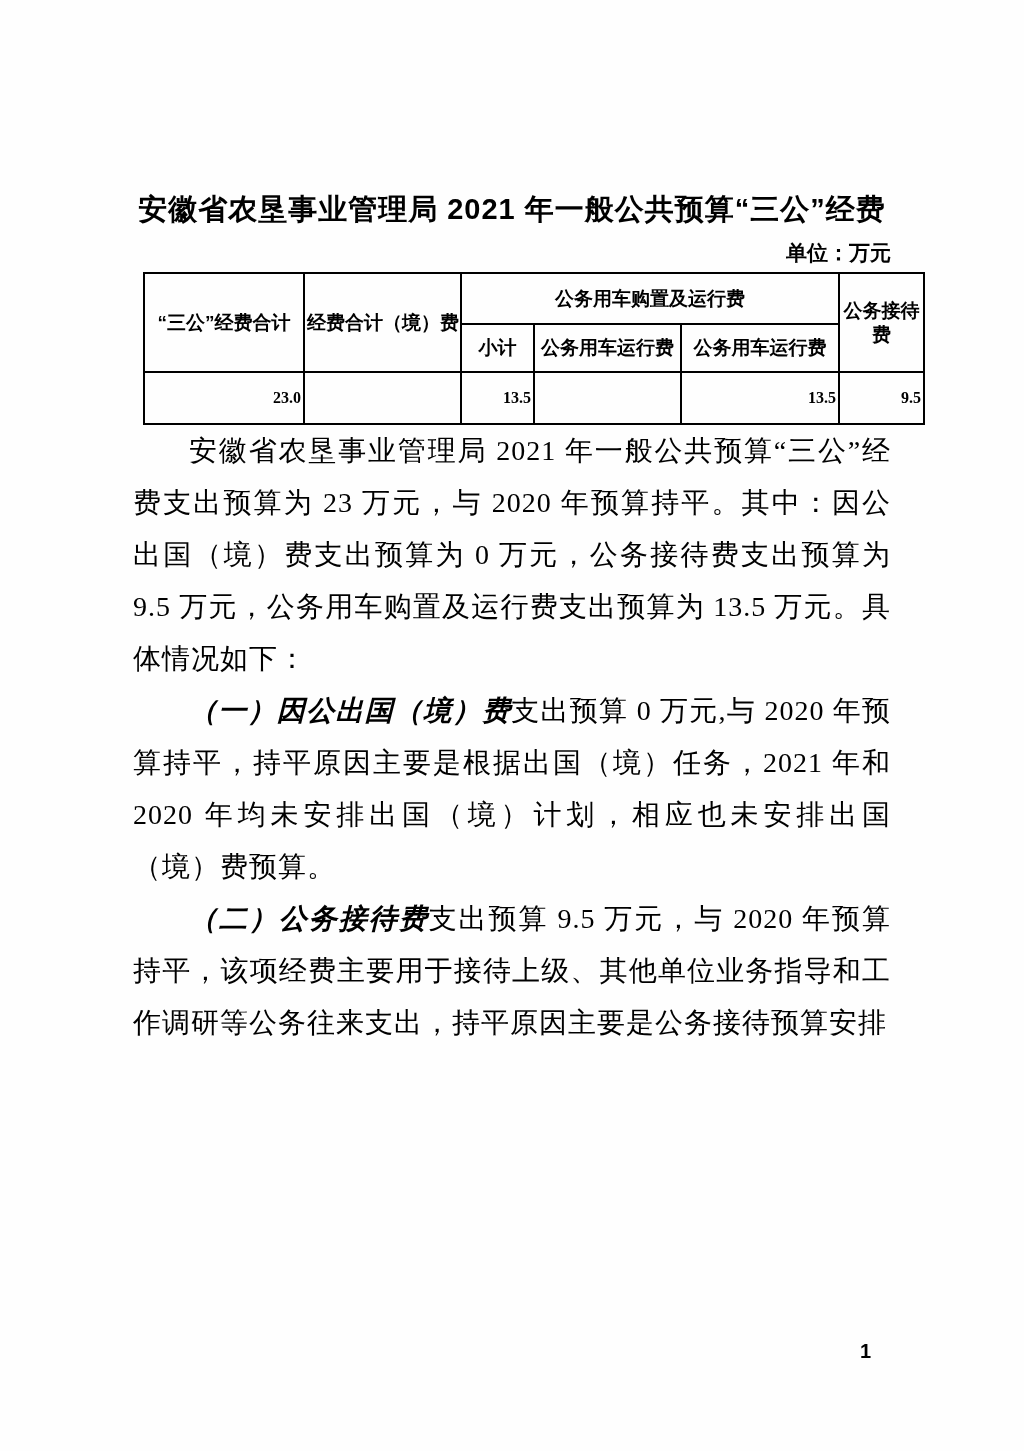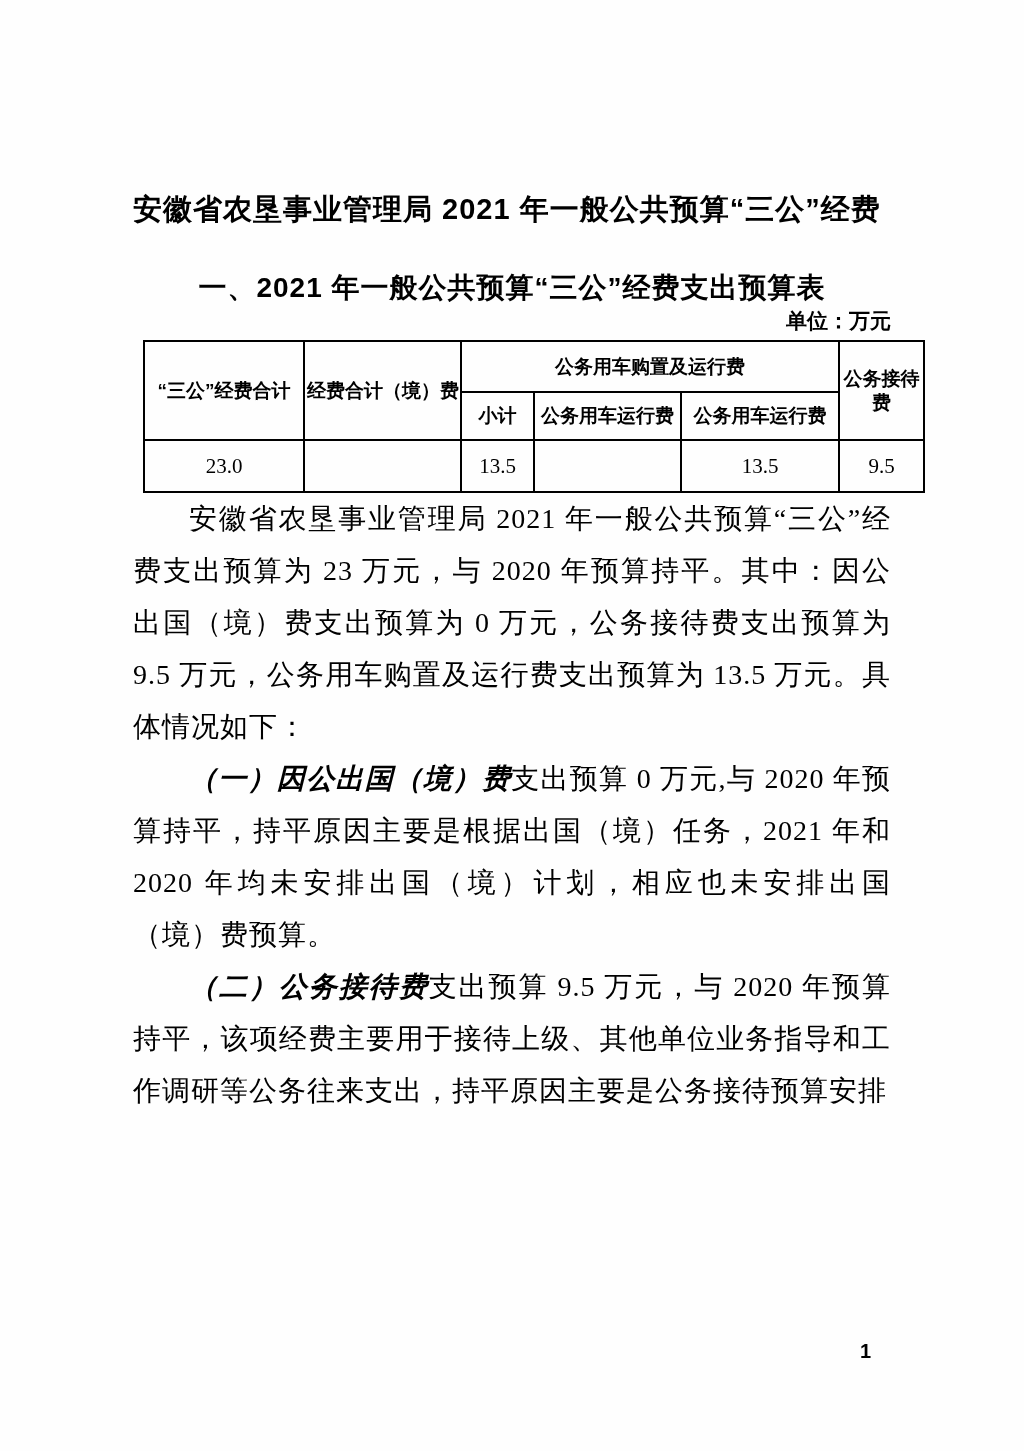--- a/index.html
+++ b/index.html
@@ -15,20 +15,21 @@
     position: absolute; inset: 0;
     background: #fefefe;
   }
   .content {
     position: absolute;
     left: 133px; top: 0;
     width: 758px;
   }
   .doc-title {
     margin: 178px 0 0 0;
+    text-align: center;
     font-family: "Liberation Sans", sans-serif;
     font-weight: bold;
     font-size: 29px;
     line-height: 62px;
     letter-spacing: 1px;
   }
   .doc-title .title-line { display: block; }
   .sec1-heading {
     margin: 28px 0 0 0;
     text-align: center;
@@ -59,23 +60,24 @@
     overflow: hidden;
   }
   table.budget th {
     font-family: "Liberation Sans", sans-serif;
     font-weight: bold;
     font-size: 19px;
     line-height: 24px;
   }
   table.budget th.nowrap { white-space: nowrap; margin-top: 47px; }
   table.budget td.value {
-    font-size: 21px;
+    font-size: 16px;
     font-family: "Liberation Serif", serif;
-    font-weight: normal;
+    font-weight: bold;
+    text-align: right;
   }
   tr.hdr-row-1 td, tr.hdr-row-1 th { height: 49px; }
   tr.hdr-row-2 th { height: 46px; }
   tr.data-row td { height: 50px; }
   .sec2-heading {
     margin: 60px 0 0 0;
     font-family: "Liberation Sans", sans-serif;
     font-weight: bold;
     font-size: 28px;
     line-height: 52px;
@@ -108,21 +110,20 @@
 </head>
 <body>
 
 <div class="page">
   <div class="content">
 
     <h1 class="doc-title">
       <span class="title-line">安徽省农垦事业管理局 2021 年一般公共预算“三公”经费</span>
     </h1>
 
-    <h2 class="sec1-heading">一、2021 年一般公共预算“三公”经费支出预算表</h2>
 
     <div class="unit-label">单位：万元</div>
 
     <table class="budget">
       <colgroup>
         <col style="width:160px">
         <col style="width:157px">
         <col style="width:73px">
         <col style="width:147px">
         <col style="width:158px">

